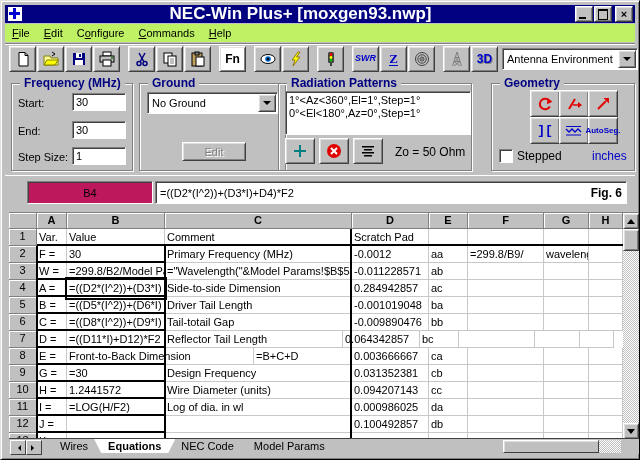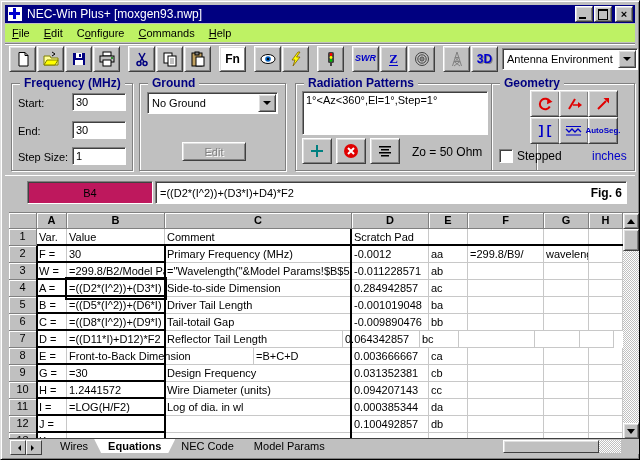--- a/index.html
+++ b/index.html
@@ -3,21 +3,21 @@
 <meta charset="utf-8">
 <style>
   html,body{margin:0;padding:0;width:640px;height:460px;overflow:hidden;
     font-family:"Liberation Sans",sans-serif;font-size:11px;background:#c0c0c0;}
   .win{position:absolute;inset:0;background:#c0c0c0;
     border:1px solid;border-color:#dfdfdf #000 #000 #dfdfdf;
     box-shadow:inset 1px 1px 0 #fff, inset -1px -1px 0 #808080;}
   
   .titlebar{position:absolute;left:4px;top:4px;right:4px;height:18px;background:#000080;
     color:#fff;display:flex;align-items:center;padding:0 2px;}
-  .title-text{font-weight:normal;font-size:12px;margin-left:4px;flex:1;white-space:nowrap;}
+  .title-text{font-weight:bold;font-size:17px;margin-left:4px;flex:1;white-space:nowrap;text-align:center;}
   .app-icon{width:14px;height:14px;background:#fff;border:1px solid #000080;position:relative;}
   .app-icon::before{content:"";position:absolute;left:5px;top:1px;width:3px;height:11px;background:#0000d0;}
   .app-icon::after{content:"";position:absolute;left:1px;top:5px;width:11px;height:3px;background:#0000d0;}
   .cap-btn{width:16px;height:14px;background:#c0c0c0;position:relative;margin-left:1px;
     border:1px solid;border-color:#fff #404040 #404040 #fff;box-shadow:inset 1px 1px 0 #dfdfdf,inset -1px -1px 0 #808080;}
   .cap-btn.close{margin-left:3px;}
   .glyph-min{position:absolute;left:3px;bottom:2px;width:7px;height:2px;background:#000;}
   .glyph-max{position:absolute;left:3px;top:2px;width:8px;height:8px;border:1px solid #000;border-top-width:2px;}
   .glyph-x{position:absolute;left:0;top:0;width:100%;height:100%;display:flex;align-items:center;justify-content:center;
     font-weight:bold;font-size:11px;color:#000;line-height:1;}
@@ -263,24 +263,25 @@
     <div class="legend">Ground</div>
     <div class="combo" style="position:absolute;left:7px;top:8px;width:129px;">
       <span class="val">No Ground</span>
       <span class="combo-arrow">
           <span class="tri-dn"></span>
         </span>
     </div>
     <div class="btn disabled" style="position:absolute;left:42px;top:58px;width:62px;height:17px;">Edit</div>
   </div>
 
-  <div class="groupbox" style="left:294px;top:82px;width:192px;height:86px;padding-left:48px;">
+  <div class="groupbox" style="left:277px;top:82px;width:192px;height:86px;">
     <div class="legend">Radiation Patterns</div>
     <div class="listbox" style="left:6px;top:7px;width:178px;height:38px;">
       <div>1°&lt;Az&lt;360°,El=1°,Step=1°</div>
+      <div>0°&lt;El&lt;180°,Az=0°,Step=1°</div>
     </div>
     <div class="btn" style="position:absolute;left:6px;top:54px;width:28px;height:24px;">
       <svg width="14" height="14">
           <rect x="6" y="1" width="2" height="12" fill="#008080"></rect>
           <rect x="1" y="6" width="12" height="2" fill="#008080"></rect>
         </svg>
     </div>
     <div class="btn" style="position:absolute;left:40px;top:54px;width:28px;height:24px;">
       <svg width="16" height="16">
           <circle cx="8" cy="8" r="7" fill="#e00000"></circle>
@@ -467,21 +468,21 @@
           <div class="gc" style="width: 39px;">cc</div>
           <div class="gc" style="width: 76px;"></div>
           <div class="gc" style="width: 45px;"></div>
           <div class="gc" style="width: 34px;"></div>
         </div>
         <div class="grow">
           <div class="gh grh" style="width: 28px;">11</div>
           <div class="gc" style="width: 30px;">I =</div>
           <div class="gc" style="width: 98px;">=LOG(H/F2)</div>
           <div class="gc" style="width: 187px;">Log of dia. in wl</div>
-          <div class="gc" style="width: 77px;">0.000385344</div>
+          <div class="gc" style="width: 77px;">0.000986025</div>
           <div class="gc" style="width: 39px;">da</div>
           <div class="gc" style="width: 76px;"></div>
           <div class="gc" style="width: 45px;"></div>
           <div class="gc" style="width: 34px;"></div>
         </div>
         <div class="grow">
           <div class="gh grh" style="width: 28px;">12</div>
           <div class="gc" style="width: 30px;">J =</div>
           <div class="gc" style="width: 98px;"></div>
           <div class="gc" style="width: 187px;"></div>

